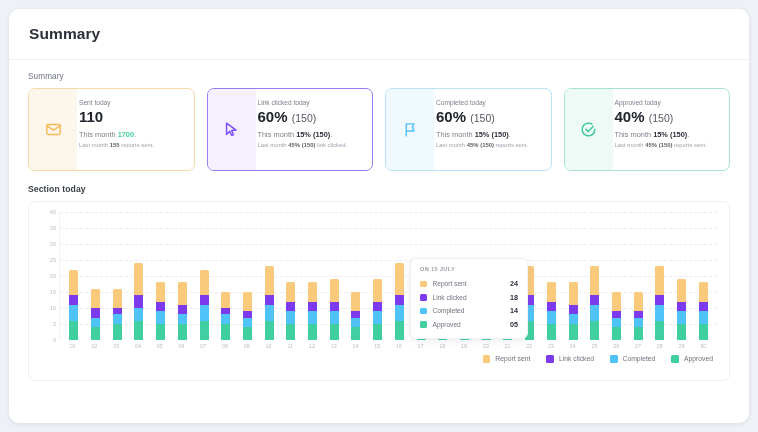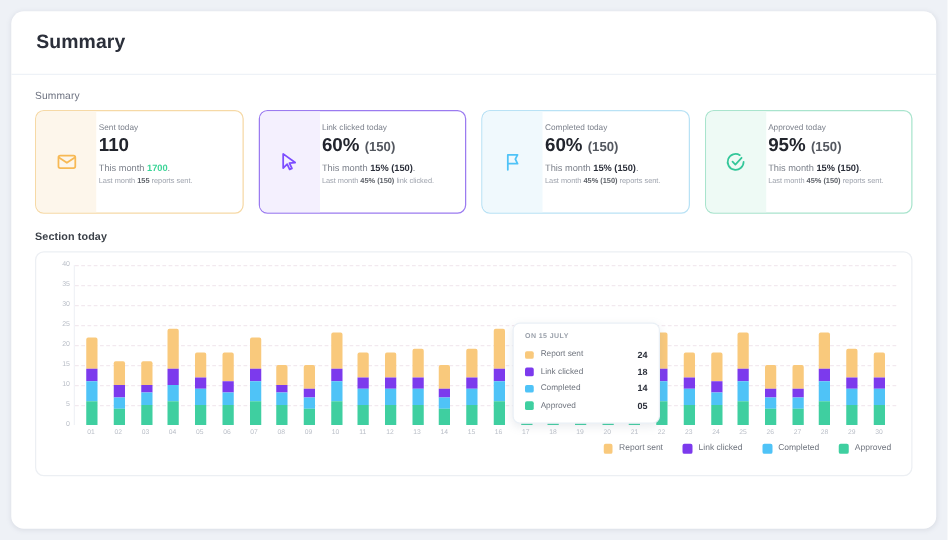--- a/index.html
+++ b/index.html
@@ -49,21 +49,21 @@
   .card-icon {
     width: 48px; flex: 0 0 48px;
     display: flex; align-items: center; justify-content: center;
   }
   .card-body { padding: 10px 8px 0 2px; }
   .card-label { font-size: 6.6px; color: #7c818c; margin-bottom: 3px; }
   .card-value {
     font-size: 15px; font-weight: bold; color: #22252d;
     margin-bottom: 4px; line-height: 1.1;
   }
-  .card-value .paren { font-size: 10.5px; font-weight: bold; color: #53575f; }
+  .card-value .paren { font-size: 10.5px; font-weight: normal; color: #53575f; }
   .card-mid { font-size: 7.4px; color: #7a7f89; margin-bottom: 3px; }
   .card-mid b { color: #2b2f3a; }
   .card-mid .accent { font-weight: bold; }
   .card-sub { font-size: 5.9px; color: #9ea3ad; }
   .card-sub b { color: #5d6168; }
 
   .card.c1 { border-color: #f6d9a6; }
   .card.c1 .card-icon { background: #fdf6eb; }
   .card.c1 .accent { color: #3dd598; }
   .card.c2 { border-color: #9b7bf0; }
@@ -203,21 +203,21 @@
 
       <div class="card c4">
         <div class="card-icon">
           <svg width="17" height="17" viewBox="0 0 24 24" fill="none" stroke="#34c79a" stroke-width="2" stroke-linecap="round" stroke-linejoin="round">
             <path d="M21 12a9 9 0 1 1-4.2-7.6"></path>
             <path d="M8.5 11.8l3.2 3.2 7-7.6"></path>
           </svg>
         </div>
         <div class="card-body">
           <div class="card-label">Approved today</div>
-          <div class="card-value"><span>95%</span> <span class="paren">(150)</span></div>
+          <div class="card-value"><span>40%</span> <span class="paren">(150)</span></div>
           <div class="card-mid"><span>This month </span><b>15% (150)</b><span>.</span></div>
           <div class="card-sub"><span>Last month </span><b>45% (150)</b><span> reports sent.</span></div>
         </div>
       </div>
 
     </div>
 
     <div class="chart-wrap">
       <div class="section-label bold">Section today</div>
 

